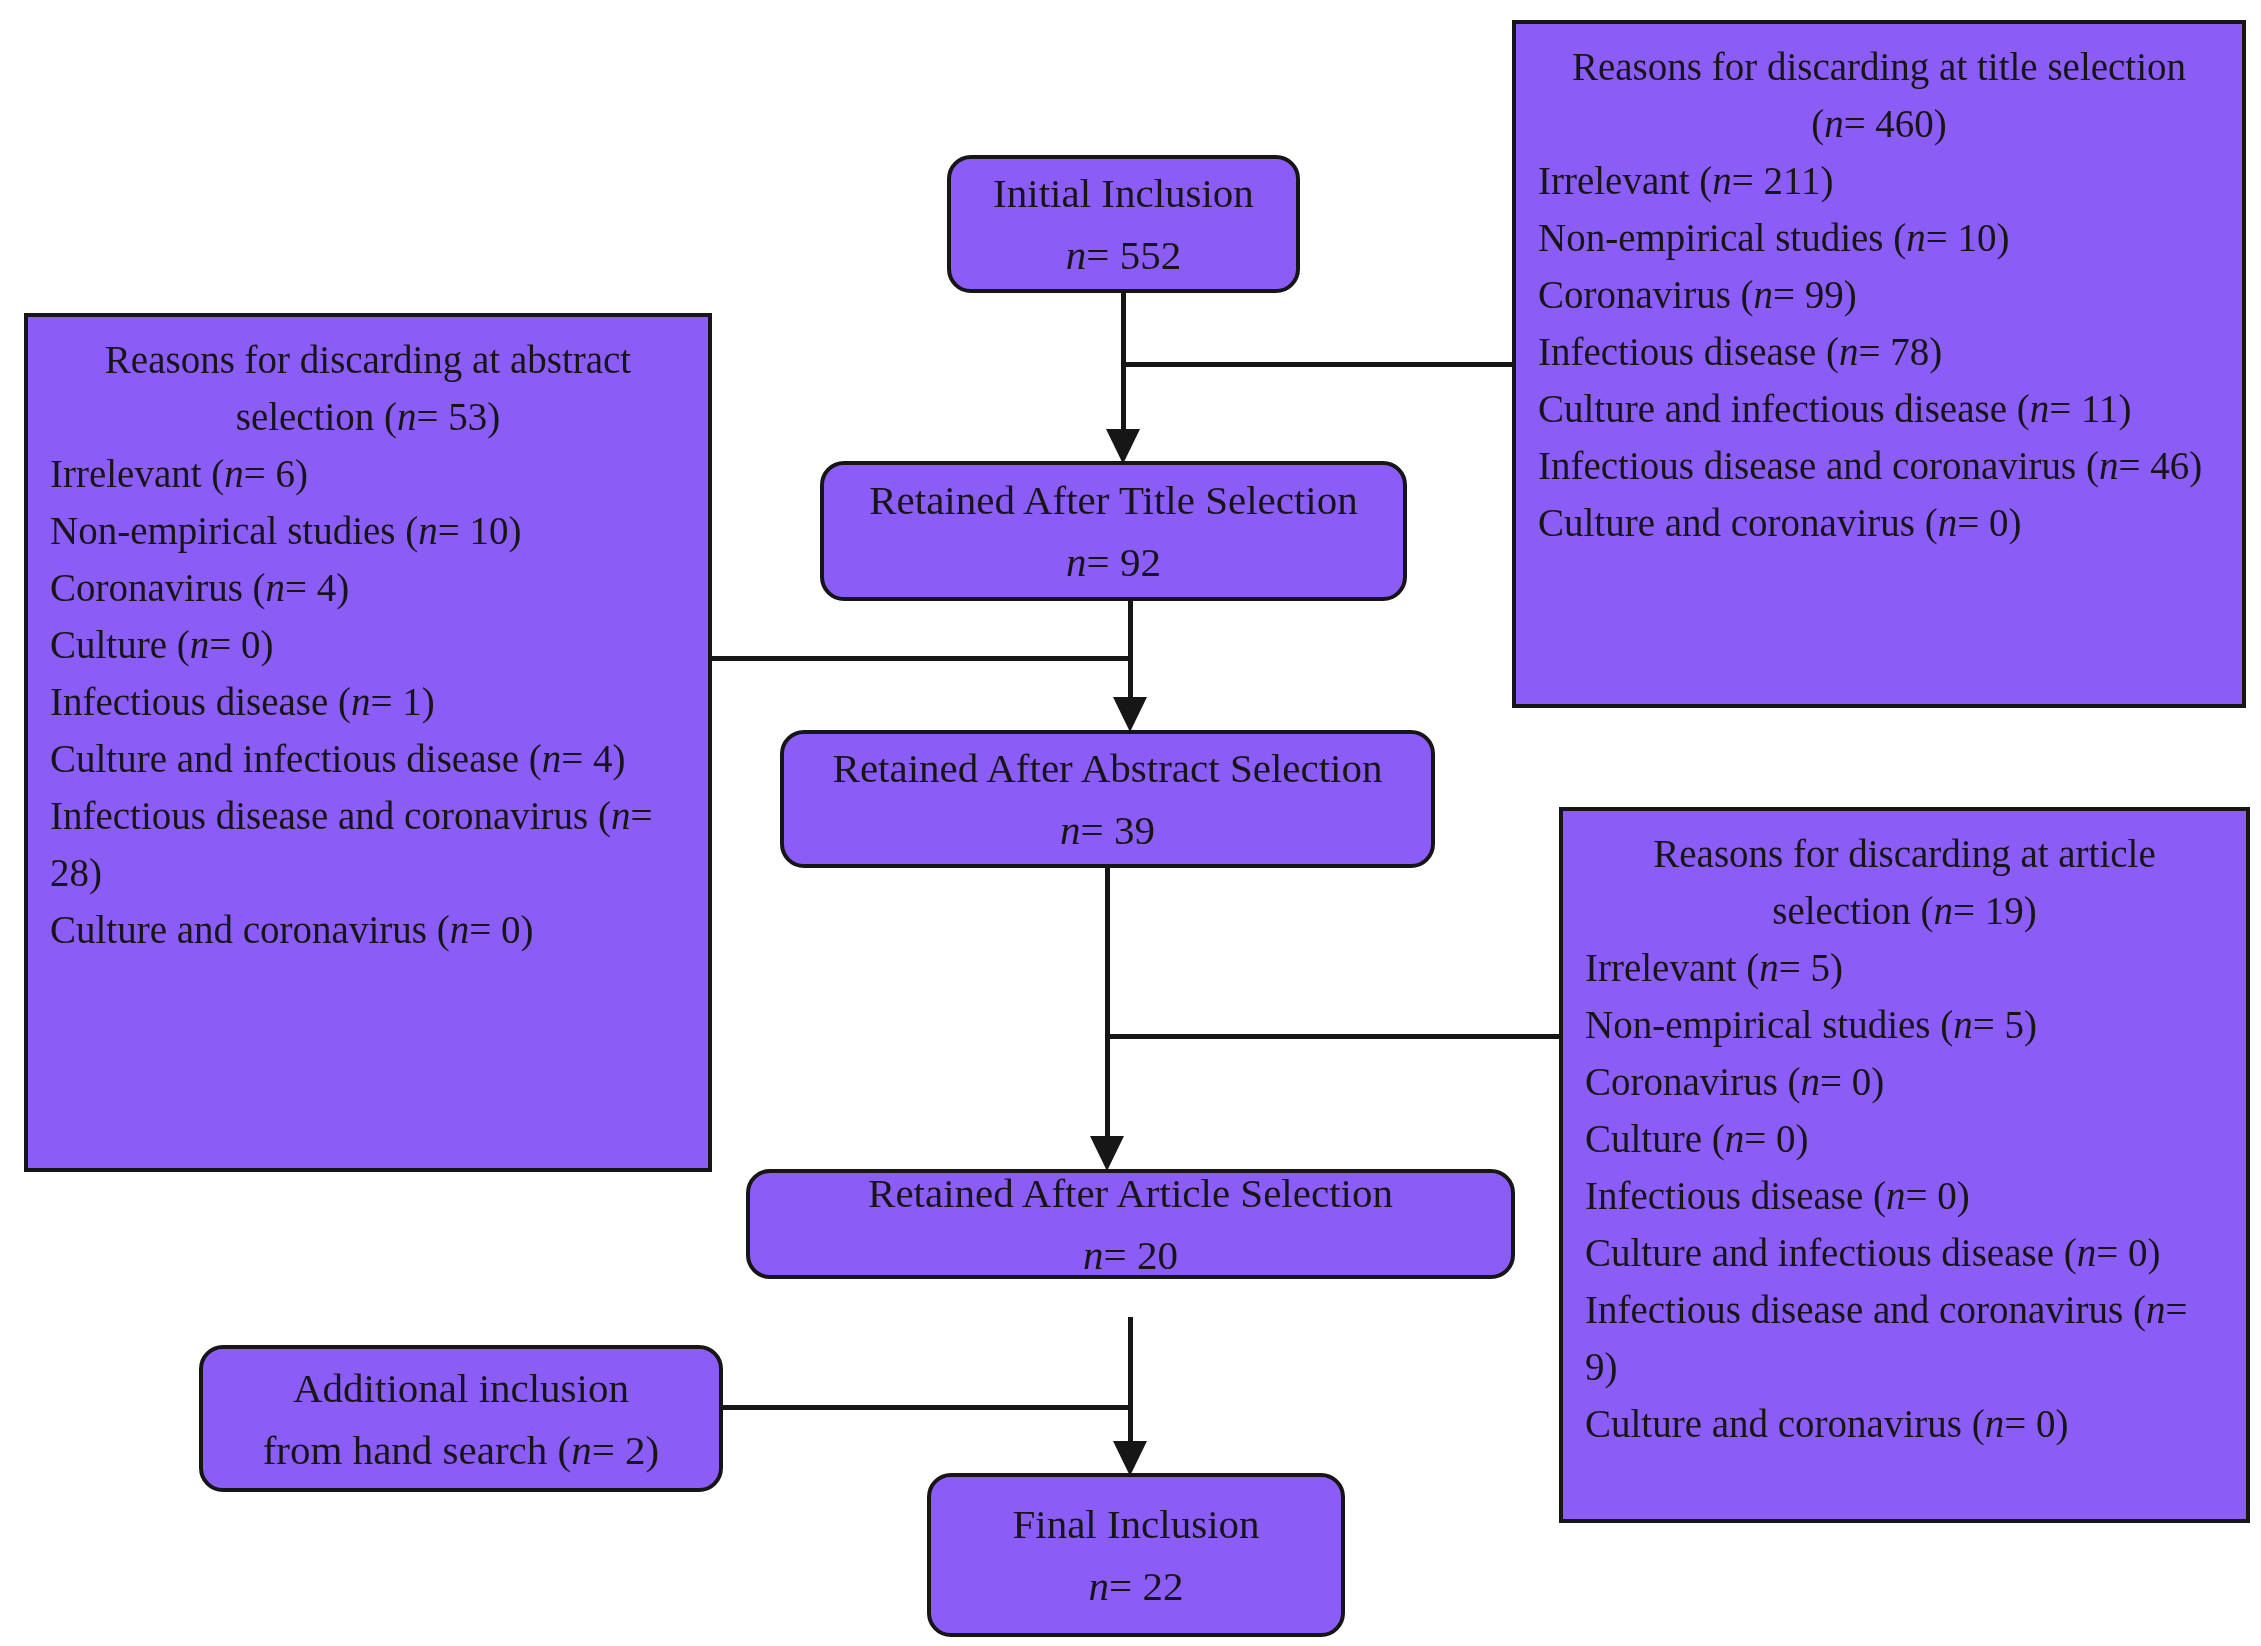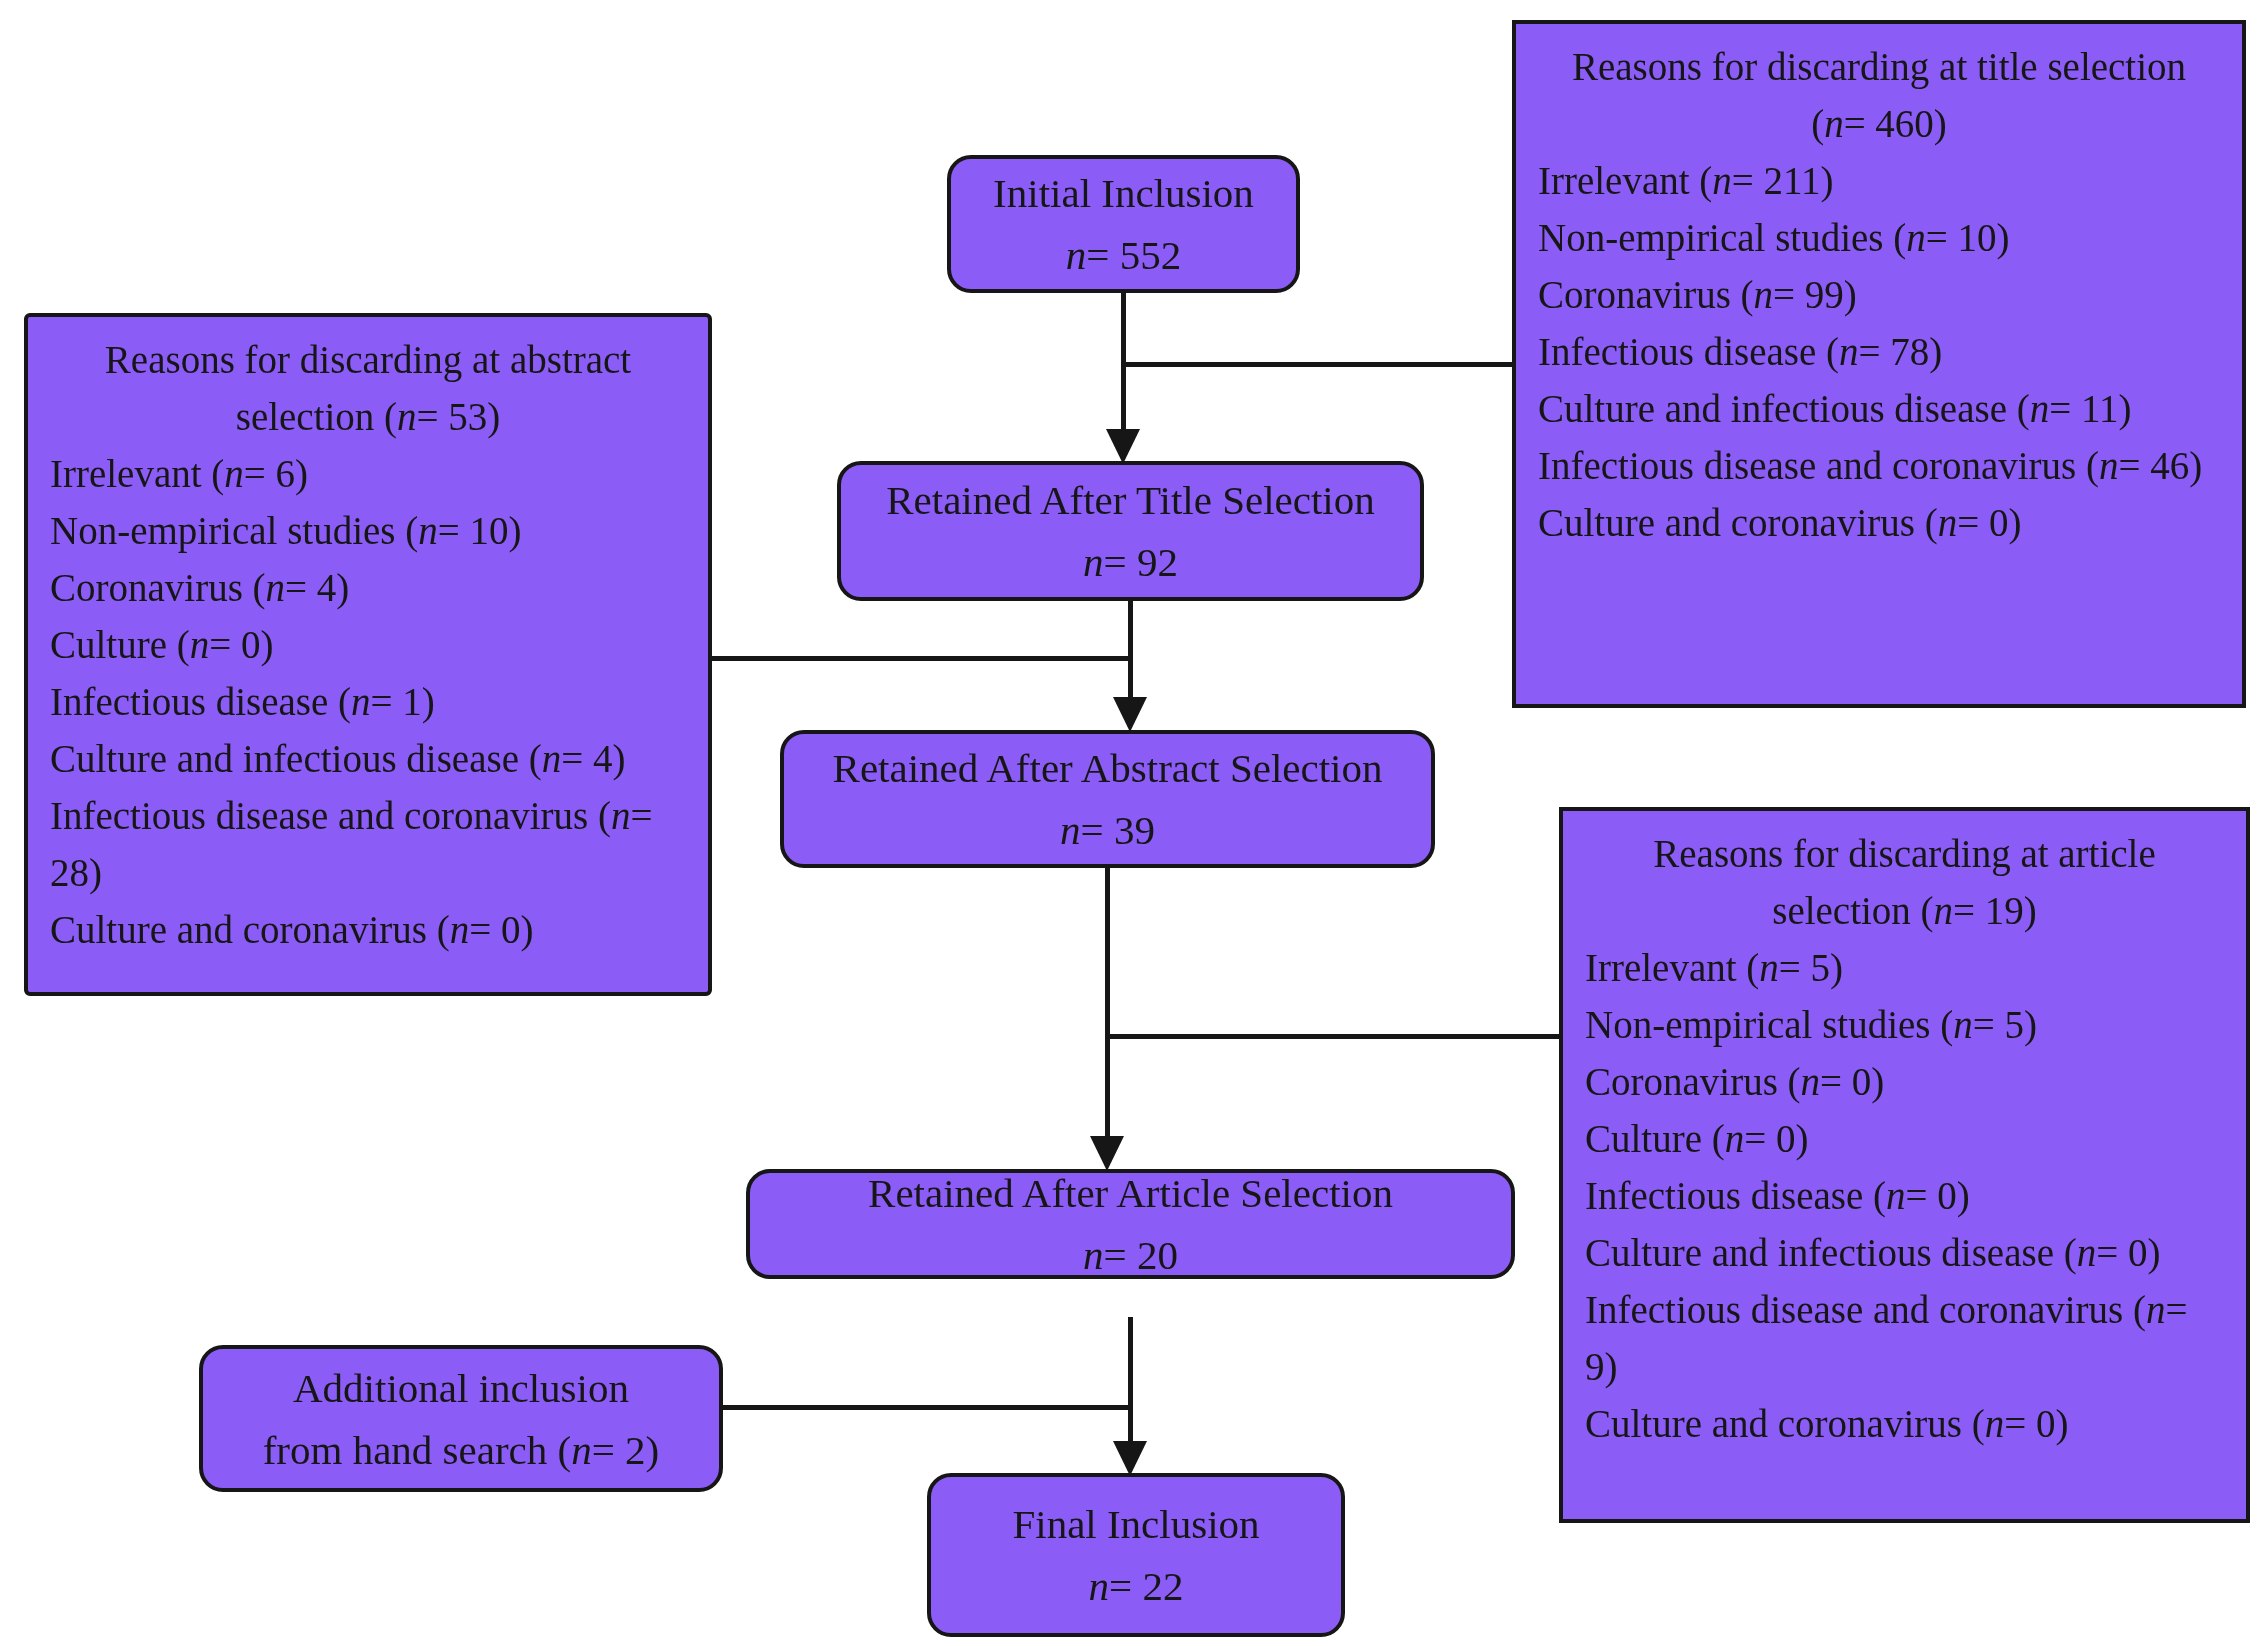--- a/index.html
+++ b/index.html
@@ -36,22 +36,22 @@
   }
   .reasons .heading {
     text-align: center;
     padding: 0 8px;
   }
   .reason-item { text-align: left; }
 
   
   #box-title-reasons    { left: 1512px; top: 20px;   width: 734px; height: 688px; }
   #box-initial          { left: 947px; top: 155px;  width: 353px; height: 138px; }
-  #box-abstract-reasons { left: 24px;   top: 313px;  width: 688px; height: 683px; border-radius: 6px; }
-  #box-retained-title   { left: 837px; top: 461px;  width: 587px; height: 140px; }
+  #box-abstract-reasons { left: 24px;   top: 313px;  width: 688px; height: 859px; }
+  #box-retained-title   { left: 820px; top: 461px;  width: 587px; height: 140px; }
   #box-retained-abstract{ left: 780px;  top: 730px;  width: 655px; height: 138px; }
   #box-article-reasons  { left: 1559px; top: 807px; width: 691px; height: 716px; }
   #box-retained-article { left: 746px;  top: 1169px; width: 769px; height: 110px; }
   #box-additional       { left: 199px;  top: 1345px; width: 524px; height: 147px; }
   #box-final            { left: 927px; top: 1473px; width: 418px; height: 164px; }
 
   
   .vline, .hline { position: absolute; background: #161616; }
   .vline { width: 4.7px; }
   .hline { height: 4.7px; }

